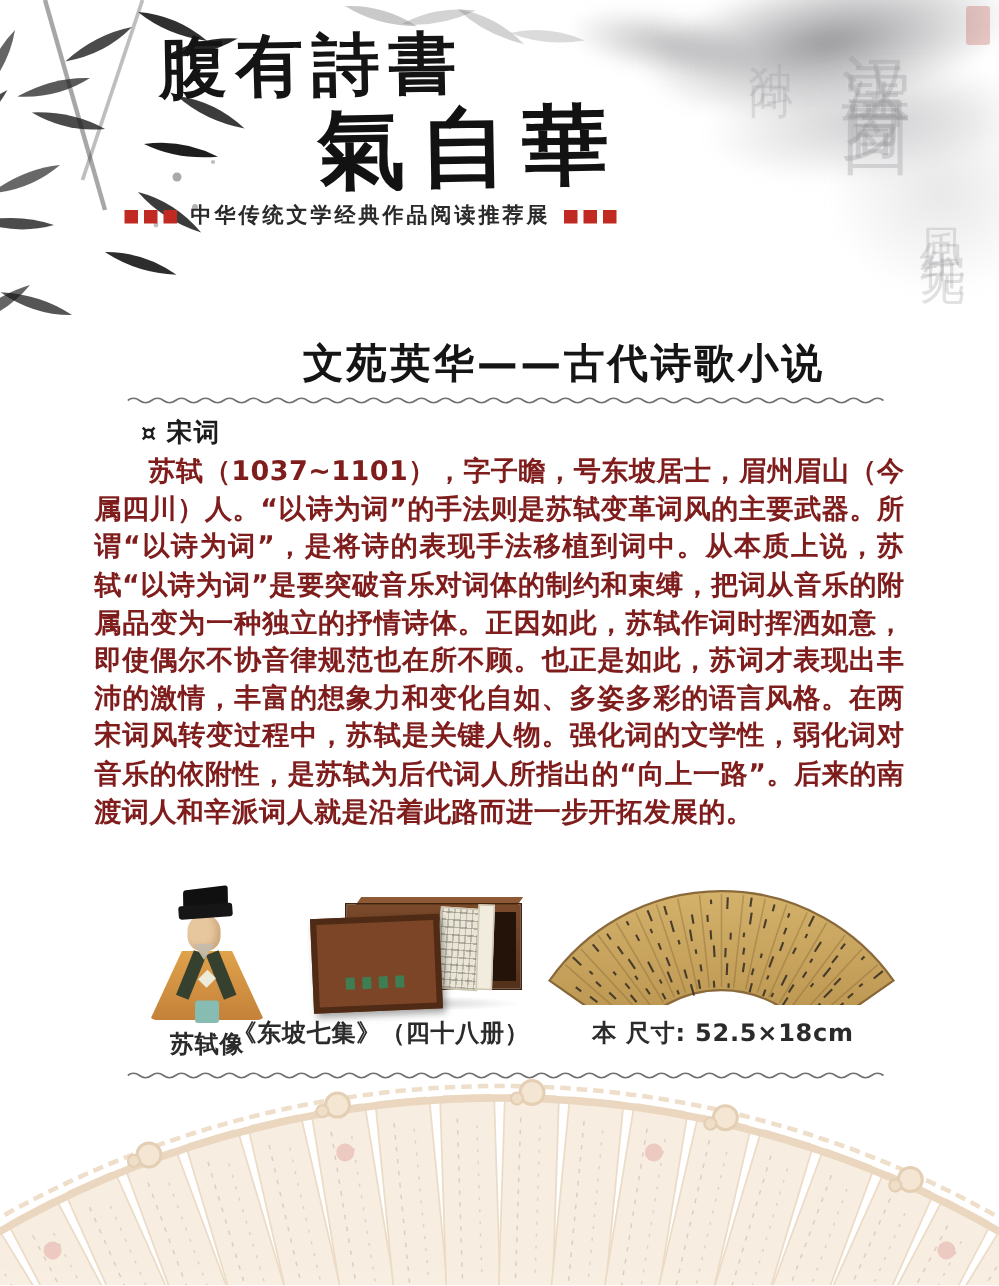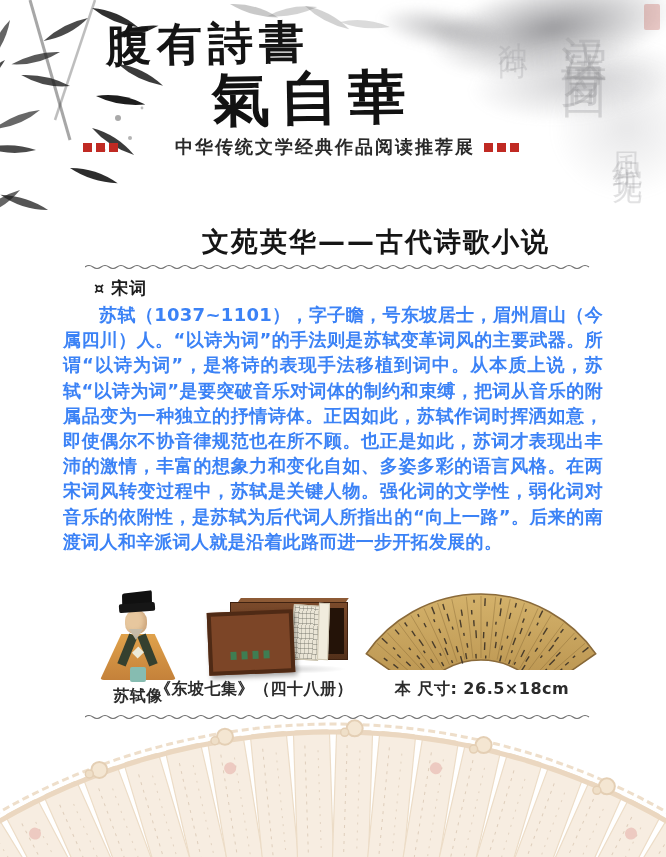--- a/index.html
+++ b/index.html
@@ -30,33 +30,33 @@
         background:rgba(188,72,60,.28);}
 
   
   .title1{left:106px;top:14px;font-family:"DejaVu Serif",serif;font-weight:900;
           font-size:45px;letter-spacing:6px;color:#141414;transform:rotate(-1deg);}
   .title2{left:212px;top:60px;font-family:"DejaVu Serif",serif;font-weight:900;
           font-size:58px;letter-spacing:10px;color:#121212;transform:rotate(-1deg);}
   .subtitle-row{left:83px;top:135px;display:flex;align-items:center;gap:9px;}
   .sq-group{display:flex;gap:4px;}
   .sq{width:9px;height:9px;background:#c02a23;}
-  .subtitle-text{font-size:18px;font-weight:700;letter-spacing:2px;color:#2a2a2a;margin-left:48px;}
+  .subtitle-text{font-size:14px;font-weight:700;letter-spacing:2px;color:#2a2a2a;}
 
   
   .heading{left:0;top:224px;width:666px;text-align:center;font-size:27px;
            font-weight:800;letter-spacing:2px;color:#151515;padding-left:43px;}
   .divider{position:absolute;left:85px;width:507px;height:9px;}
   .div1{top:262px;}
   .div2{top:712px;}
   .topic-row{left:94px;top:277px;display:flex;align-items:center;gap:7px;}
   .topic-marker{font-size:16px;font-weight:800;}
   .topic-title{font-size:17px;font-weight:800;letter-spacing:1px;}
   .para{left:63px;top:302px;width:540px;font-size:18px;line-height:25.2px;
-        font-weight:700;letter-spacing:.3px;text-align:justify;text-indent:2em;color:#3b82f6;}
+        font-weight:700;letter-spacing:.3px;text-align:justify;text-indent:2em;color:#7f1d1d;}
 
   
   .caption{position:absolute;z-index:2;font-size:16px;font-weight:700;line-height:16px;
            text-align:center;color:#2b2b2b;letter-spacing:.5px;}
   .cap1{left:92px;top:688px;width:92px;}
   .cap2{left:146px;top:681px;width:216px;}
   .cap3{left:364px;top:681px;width:236px;}
 
   
   .portrait{left:98px;top:592px;width:80px;height:90px;}
@@ -314,21 +314,21 @@
       <line x1="191.30359674627803" y1="80.98530104737229" x2="196.79039442517578" y2="75.44138084314473" stroke="#3b3126" stroke-width="1.4" opacity=".9"></line>
       <line x1="186.7540505874934" y1="87.09782845203344" x2="188.86435738706945" y2="84.96555145040745" stroke="#3b3126" stroke-width="1.4" opacity=".9"></line>
       <line x1="175.45351050916094" y1="95.48478465842898" x2="178.68931426851088" y2="92.2152932559358" stroke="#3b3126" stroke-width="1.4" opacity=".9"></line>
       <line x1="224.4701736857003" y1="68.31294855822671" x2="230.51019967135844" y2="63.377557378940644" stroke="#3b3126" stroke-width="1.4" opacity=".9"></line>
       <line x1="214.8106578553593" y1="73.75453370461905" x2="217.13374477292012" y2="71.85630632797056" stroke="#3b3126" stroke-width="1.4" opacity=".9"></line>
       <line x1="207.17318264628676" y1="81.22089471943643" x2="210.73524925321334" y2="78.31027940857543" stroke="#3b3126" stroke-width="1.4" opacity=".9"></line>
       <line x1="199.53570743721426" y1="88.68725573425384" x2="204.33675373350658" y2="84.7642524891803" stroke="#3b3126" stroke-width="1.4" opacity=".9"></line>
       <line x1="187.39823222814172" y1="96.1536167490712" x2="193.43825821379986" y2="91.21822556978515" stroke="#3b3126" stroke-width="1.4" opacity=".9"></line>
     </svg>
   <div class="caption cap3">
-    <div>本 尺寸: 26.5×18cm</div>
+    <div>本 尺寸: 52.5×18cm</div>
   </div>
 
   <svg class="divider div2 content">
     <path class="wavepath" fill="none" stroke="#6f6f6f" stroke-width="1.1" d="M0 5 q4 -3 8 0 t8 0 t8 0 t8 0 t8 0 t8 0 t8 0 t8 0 t8 0 t8 0 t8 0 t8 0 t8 0 t8 0 t8 0 t8 0 t8 0 t8 0 t8 0 t8 0 t8 0 t8 0 t8 0 t8 0 t8 0 t8 0 t8 0 t8 0 t8 0 t8 0 t8 0 t8 0 t8 0 t8 0 t8 0 t8 0 t8 0 t8 0 t8 0 t8 0 t8 0 t8 0 t8 0 t8 0 t8 0 t8 0 t8 0 t8 0 t8 0 t8 0 t8 0 t8 0 t8 0 t8 0 t8 0 t8 0 t8 0 t8 0 t8 0 t8 0 t8 0 t8 0 t8 0"></path>
   </svg>
 
   <svg class="decor" id="fanbg" style="left:0;top:718px;opacity:.55" width="666" height="139" viewBox="0 718 666 139">
       <rect x="-18" y="-670" width="36" height="420" rx="3" fill="#f2e0c9" stroke="#ddc09a" stroke-width="1.2" transform="translate(333 1400) rotate(-31.45)"></rect>
       <line x1="-7" y1="-655" x2="-7" y2="-545" stroke="rgba(160,120,80,.55)" stroke-width="1" stroke-dasharray="3 5" transform="translate(333 1400) rotate(-31.45)"></line>
       <line x1="6" y1="-650" x2="6" y2="-548" stroke="rgba(160,120,80,.45)" stroke-width="1" stroke-dasharray="2 6" transform="translate(333 1400) rotate(-31.45)"></line>

